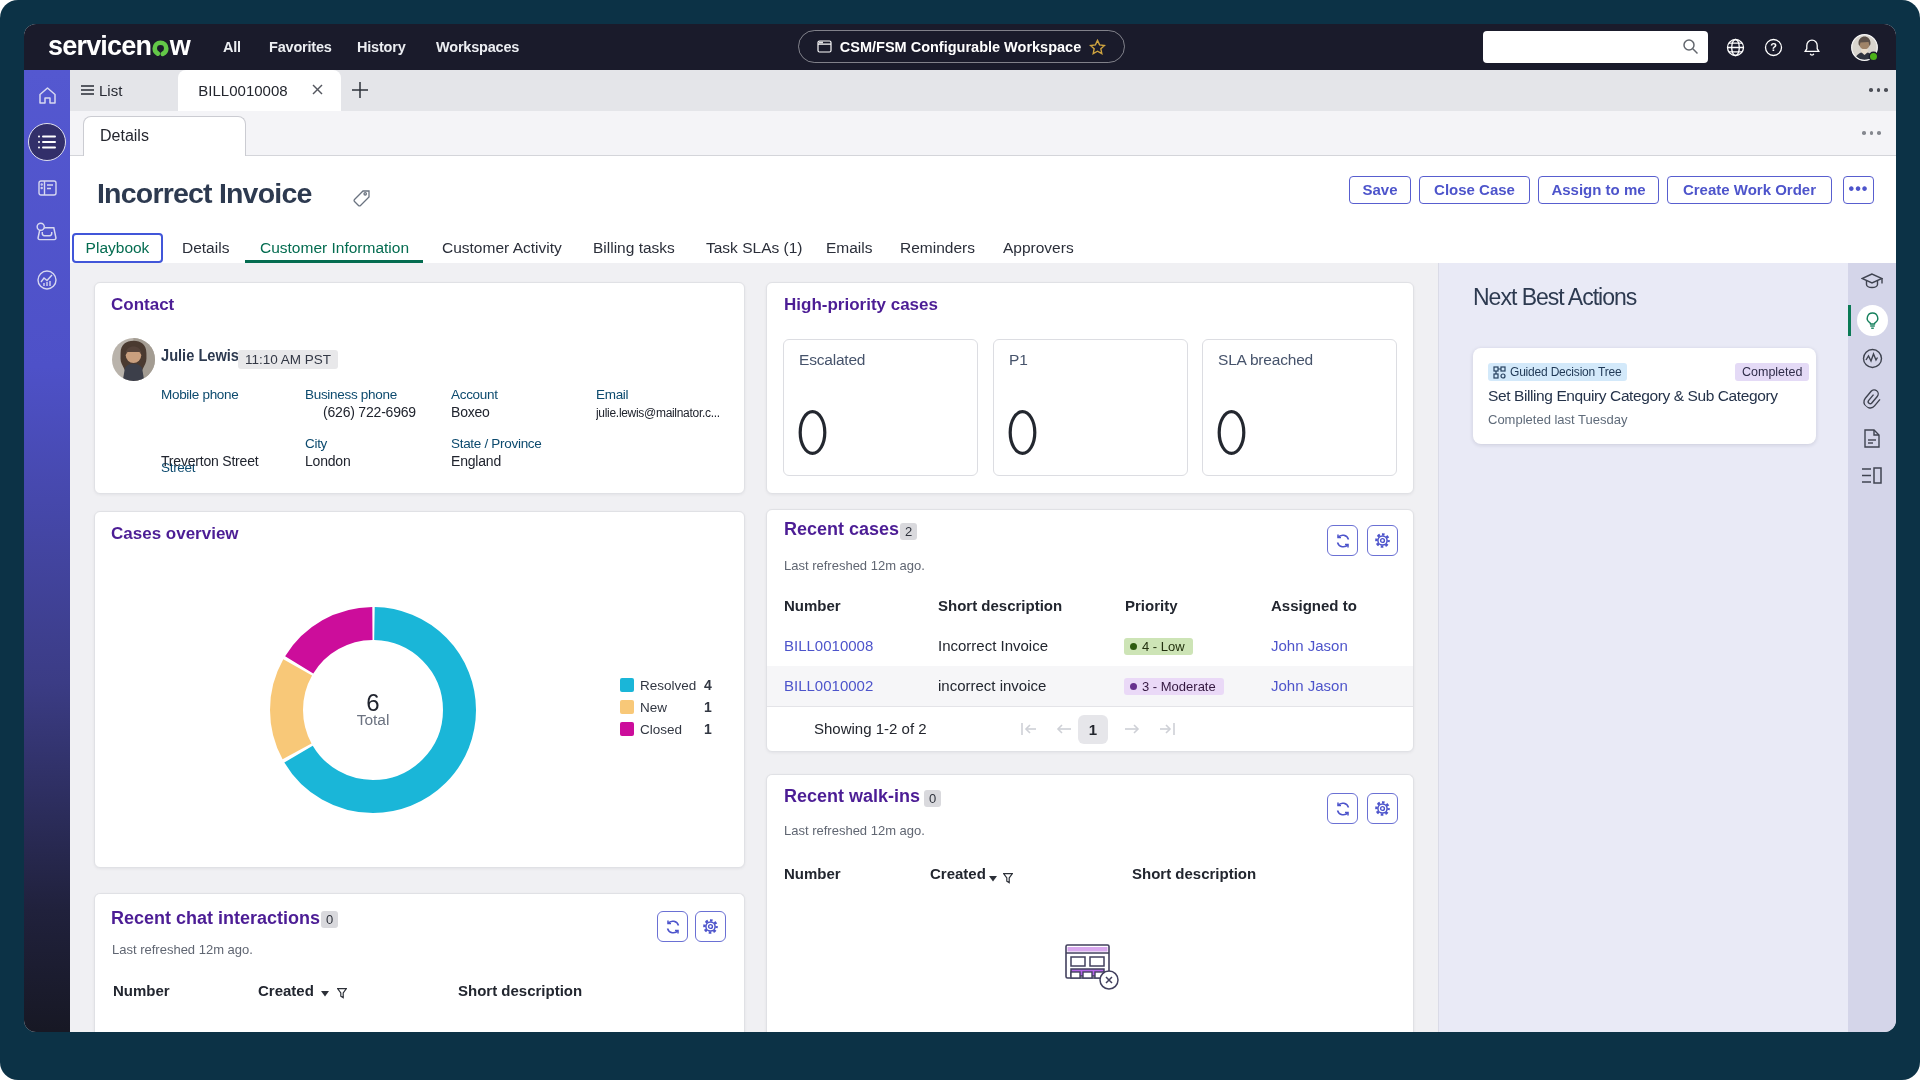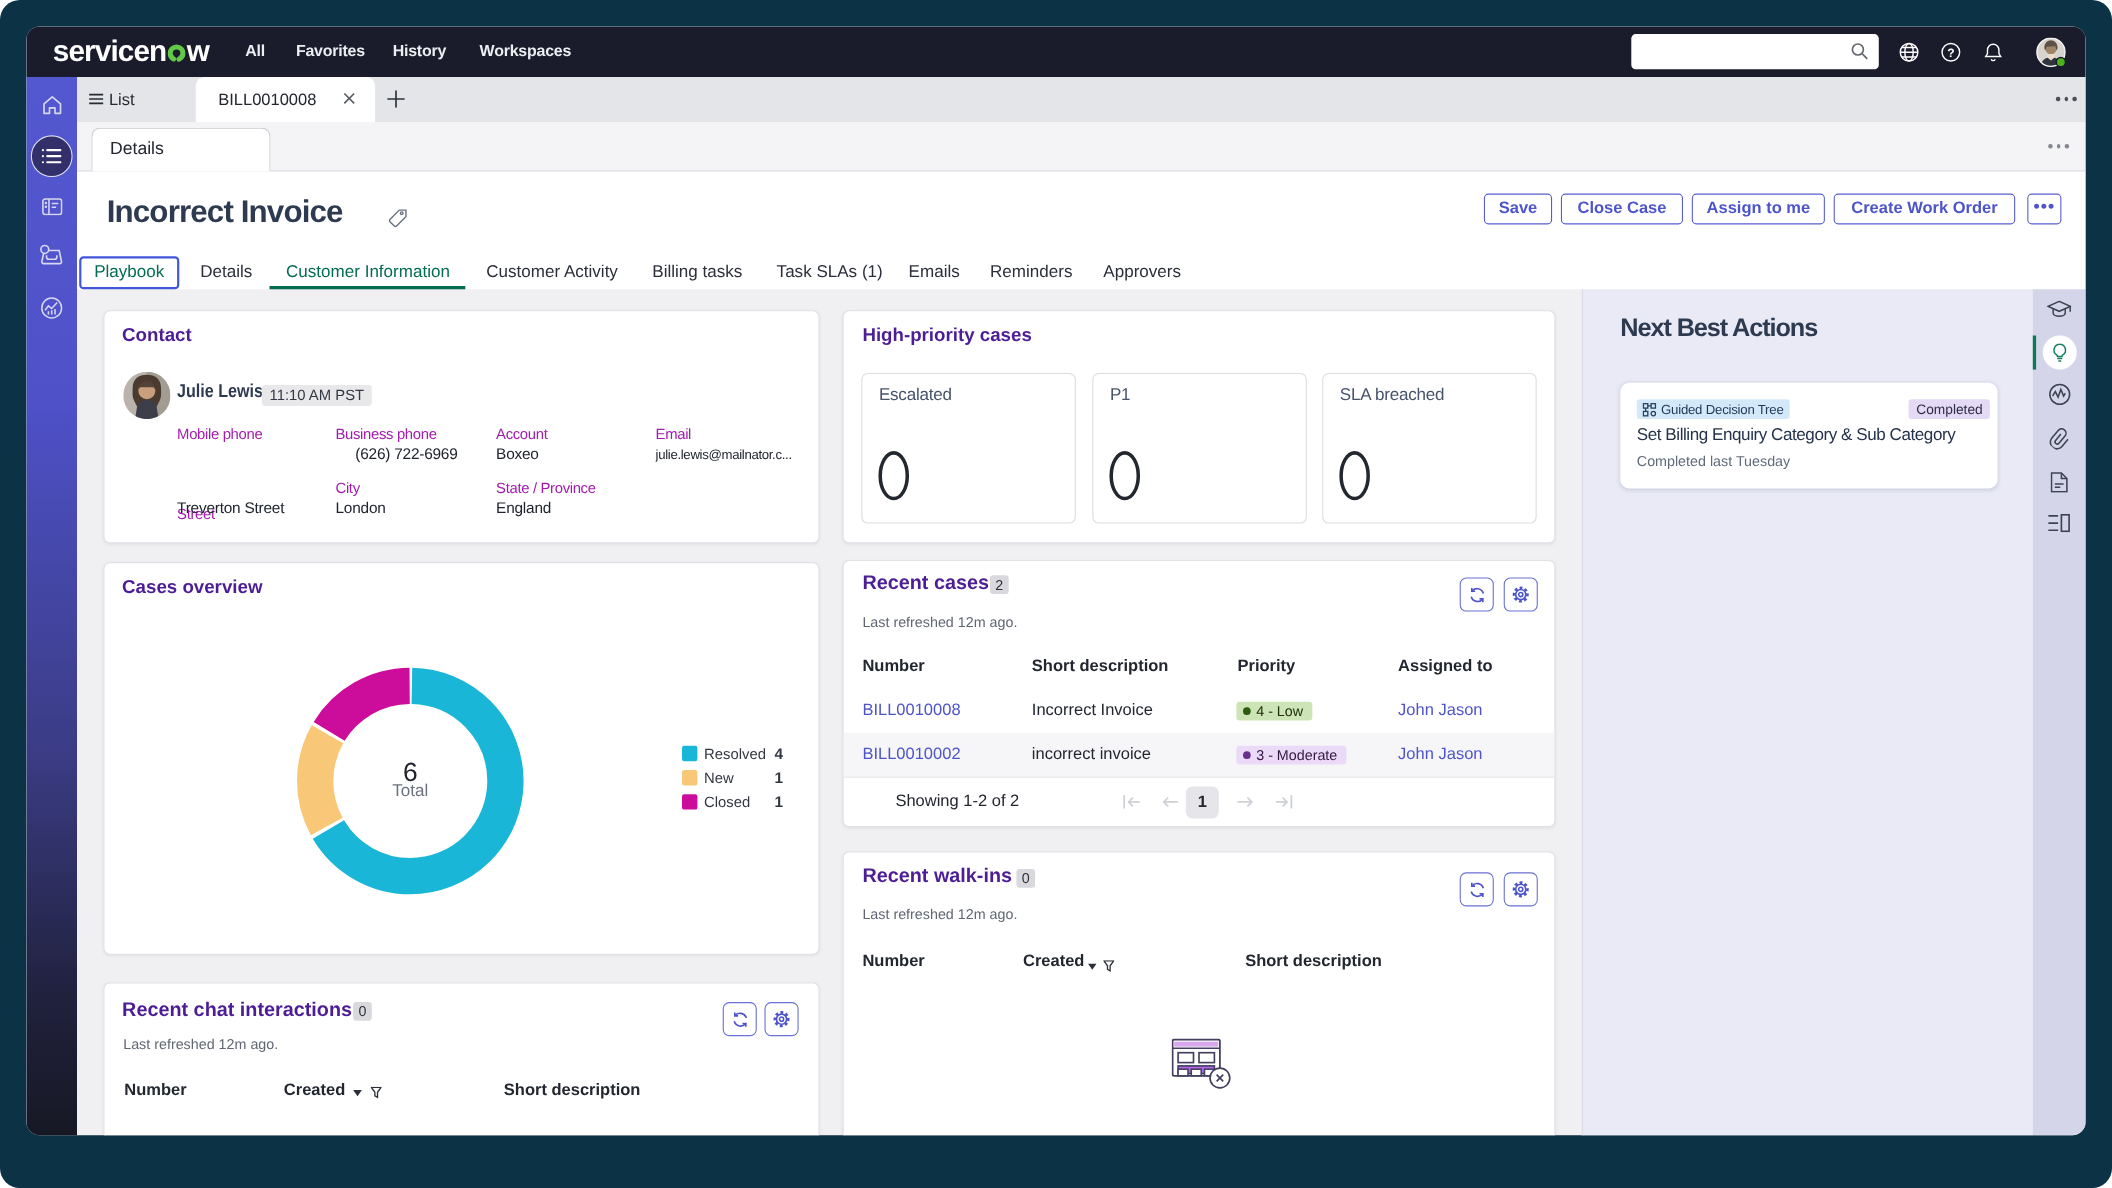--- a/index.html
+++ b/index.html
@@ -11,21 +11,21 @@
 .win{position:absolute;left:24px;top:24px;width:1872px;height:1008px;border-radius:12px;overflow:hidden;background:#f0f0f3}
 .hdr{position:absolute;left:0;top:0;width:1872px;height:46px;background:#1a1b2b}
 .logo{position:absolute;left:24px;top:7px;font-size:27px;font-weight:bold;color:#fff;letter-spacing:-0.8px}
 .nav{position:absolute;top:0;height:46px;line-height:46px;color:#eceef2;font-size:14.5px;font-weight:600;letter-spacing:-0.2px}
 .pill{position:absolute;left:774px;top:6px;width:327px;height:33px;border:1px solid rgba(255,255,255,.45);border-radius:17px;display:flex;align-items:center;justify-content:center;color:#fff;font-size:14.5px;font-weight:bold;gap:8px}
 .srch{position:absolute;left:1459px;top:7px;width:225px;height:32px;background:#fff;border-radius:4px}
 .hicon{position:absolute;top:0;height:46px;display:flex;align-items:center}
 .card{position:absolute;background:#fff;border:1px solid #e0e1e5;border-radius:6px;box-shadow:0 1px 3px rgba(20,20,40,.06)}
 .ctitle{position:absolute;font-weight:bold;color:#4c1d95}
 .gray{color:#606672}
-.lbl{position:absolute;font-size:13.5px;color:#a21caf;letter-spacing:-0.3px}
+.lbl{position:absolute;font-size:13.5px;color:#0c4a6e;letter-spacing:-0.3px}
 .val{position:absolute;font-size:14px;color:#20242e;letter-spacing:-0.2px}
 .btn{position:absolute;height:28px;border:1px solid #585ecf;border-radius:4px;background:#fff;color:#4d54cb;font-size:15px;font-weight:bold;text-align:center}
 .iconbtn{position:absolute;width:31px;height:31px;border:1px solid #6a70d4;border-radius:6px;background:#fff;display:flex;align-items:center;justify-content:center}
 .stab{position:absolute;top:209px;height:30px;line-height:30px;font-size:15.5px;color:#2b2f3a;white-space:nowrap}
 .th{position:absolute;font-size:15px;font-weight:bold;color:#22262f;white-space:nowrap}
 .td{position:absolute;font-size:15px;color:#22262f;white-space:nowrap}
 .link{color:#4d54cb}
 .badge{position:absolute;height:17px;border-radius:3px;font-size:13px;display:flex;align-items:center;white-space:nowrap}
 .cnt{position:absolute;width:17px;height:17px;background:#d9d9dd;border-radius:3px;font-size:13px;color:#2e323c;text-align:center;line-height:17px}
 .dots3{display:inline-flex;gap:4px;align-items:center}
@@ -41,20 +41,32 @@
       <span>servicen</span>
       <svg width="17" height="17" viewBox="0 0 20 20" style="margin:4px 0.5px 0 1px">
         <circle cx="10" cy="10" r="6.8" fill="none" stroke="#63c848" stroke-width="5.4" stroke-dasharray="36.7 6" stroke-dashoffset="29" stroke-linecap="round"></circle>
       </svg>
       <span>w</span>
     </div>
 <div class="nav" style="left:199px">All</div>
 <div class="nav" style="left:245px">Favorites</div>
 <div class="nav" style="left:333px">History</div>
 <div class="nav" style="left:412px">Workspaces</div>
+<div class="pill">
+<svg width="15" height="13" viewBox="0 0 15 13" fill="none" stroke="#fff" stroke-width="1.2">
+        <rect x="1" y="1" width="13" height="11" rx="1.5"></rect>
+        <line x1="1" y1="4.2" x2="14" y2="4.2"></line>
+        <circle cx="3" cy="2.6" r="0.4"></circle>
+        <circle cx="5" cy="2.6" r="0.4"></circle>
+      </svg>
+<span>CSM/FSM Configurable Workspace</span>
+<svg width="17" height="16" viewBox="0 0 24 23" fill="none" stroke="#cfa43f" stroke-width="2">
+        <path d="M12 2l3 6.5 7 .8-5.2 4.8 1.4 7L12 17.6 5.8 21l1.4-7L2 9.3l7-.8z"></path>
+      </svg>
+</div>
 <div class="srch">
       <svg style="position:absolute;right:9px;top:7px" width="17" height="17" viewBox="0 0 17 17" fill="none" stroke="#63676e" stroke-width="1.5">
         <circle cx="7" cy="7" r="5"></circle>
         <line x1="10.8" y1="10.8" x2="15.5" y2="15.5"></line>
       </svg>
     </div>
 <div class="hicon" style="left:1702px">
       <svg width="19" height="19" viewBox="0 0 19 19" fill="none" stroke="#fff" stroke-width="1.3">
         <circle cx="9.5" cy="9.5" r="8"></circle>
         <ellipse cx="9.5" cy="9.5" rx="3.8" ry="8"></ellipse>
@@ -382,21 +394,21 @@
         <rect x="25" y="13" width="14" height="9" stroke="#42405e" stroke-width="1.5"></rect>
         <rect x="6" y="25" width="33" height="7" fill="#b565e8" stroke="#42405e" stroke-width="1.5"></rect>
         <rect x="6" y="28" width="9" height="6" fill="#fff" stroke="#42405e" stroke-width="1.4"></rect>
         <rect x="18" y="28" width="9" height="6" fill="#fff" stroke="#42405e" stroke-width="1.4"></rect>
         <rect x="30" y="28" width="9" height="6" fill="#fff" stroke="#42405e" stroke-width="1.4"></rect>
         <circle cx="44" cy="36" r="9" fill="#fff" stroke="#42405e" stroke-width="1.5"></circle>
         <path d="M41 33l6 6M47 33l-6 6" stroke="#42405e" stroke-width="1.5"></path>
       </svg>
     </div>
 
-<div class="abs" style="left:1449px;top:260px;font-size:23px;font-weight:bold;color:#2d3a50;letter-spacing:-1px">Next Best Actions</div>
+<div class="abs" style="left:1449px;top:260px;font-size:23px;font-weight:normal;color:#2d3a50;letter-spacing:-1px">Next Best Actions</div>
 <div class="abs" style="left:1449px;top:324px;width:343px;height:96px;background:#fff;border-radius:8px;box-shadow:0 1px 4px rgba(20,20,60,.14)"></div>
 <div class="abs" style="left:1464px;top:339px;height:18px;background:#d3e9fa;border-radius:3px;display:flex;align-items:center;padding:0 6px 0 5px;font-size:12px;color:#1f3855;gap:4px;letter-spacing:-0.2px"><svg width="13" height="13" viewBox="0 0 13 13" fill="none" stroke="#27415f" stroke-width="1.2">
         <rect x="1" y="1" width="4" height="4"></rect>
         <rect x="8" y="1" width="4" height="4"></rect>
         <rect x="1" y="8" width="4" height="4"></rect>
         <circle cx="10" cy="10" r="2"></circle>
         <path d="M5 3h3M3 5v3"></path>
       </svg>Guided Decision Tree</div>
 <div class="abs" style="left:1711px;top:339px;height:18px;background:#e4daf6;border-radius:3px;line-height:18px;padding:0 7px;font-size:12.5px;color:#2f2c49">Completed</div>
 <div class="abs" style="left:1464px;top:363px;font-size:15.5px;font-weight:normal;color:#25334a;letter-spacing:-0.4px">Set Billing Enquiry Category &amp; Sub Category</div>

